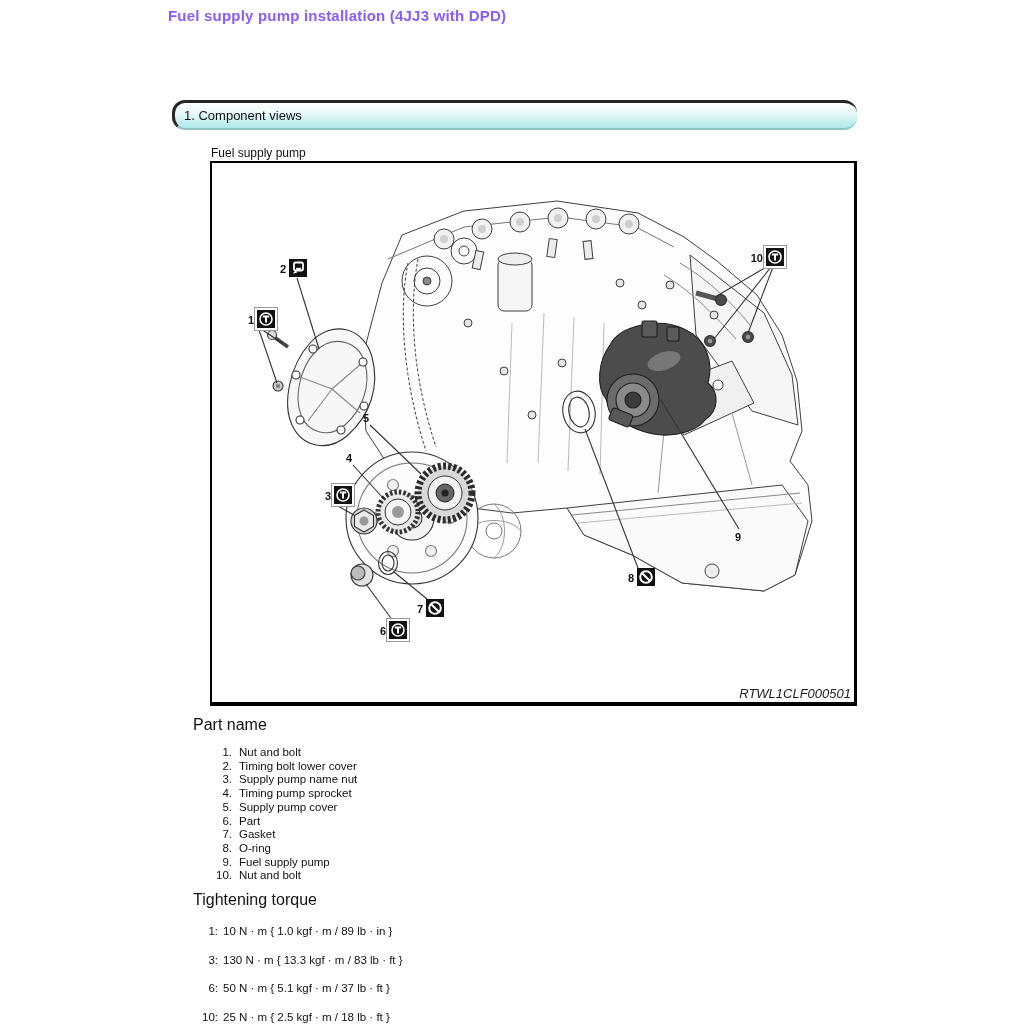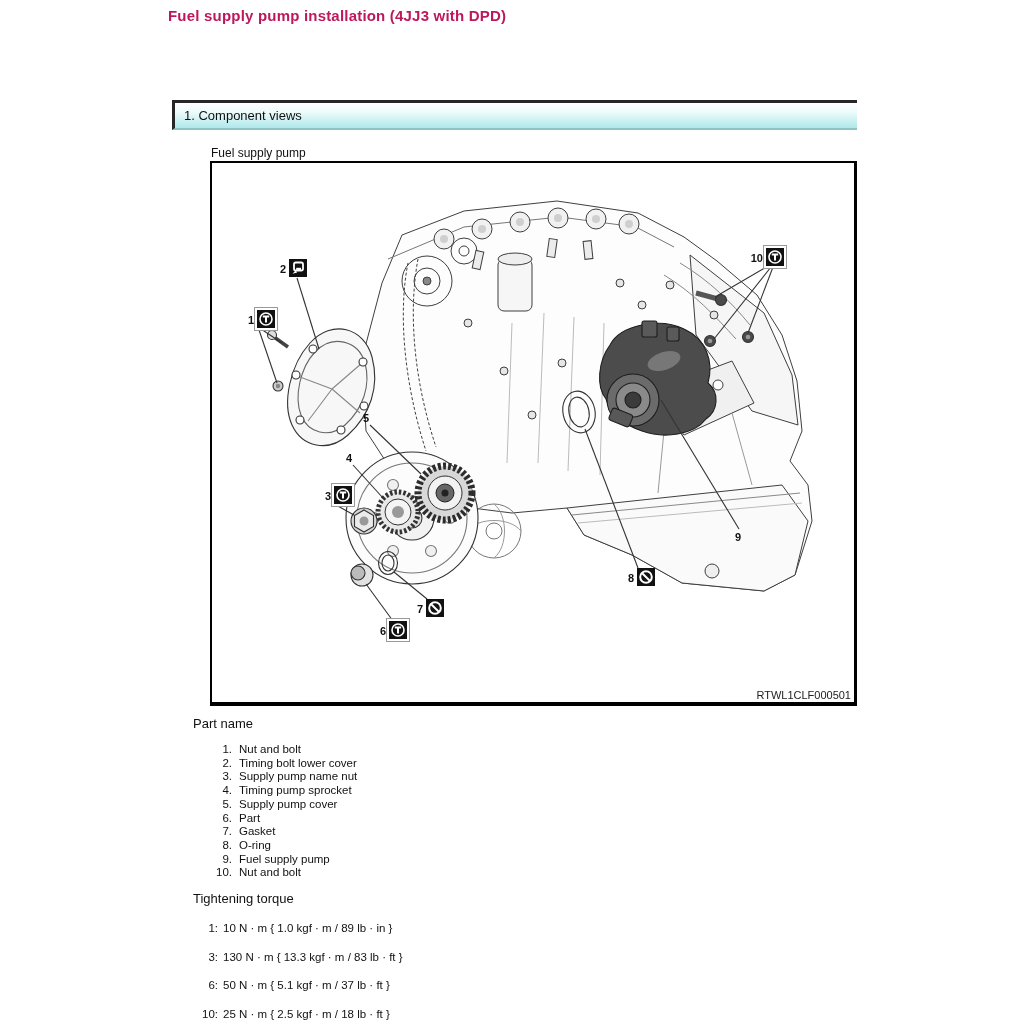--- a/index.html
+++ b/index.html
@@ -1,36 +1,36 @@
 <!DOCTYPE html>
 <html><head>
 <meta charset="utf-8">
 <style>
   * { margin:0; padding:0; }
   html,body { width:1024px; height:1024px; background:#ffffff;
     font-family:"Liberation Sans", sans-serif; color:#1a1a1a; position:relative; }
 
   .page-title { position:absolute; left:168px; top:7px; font-size:15px;
-    font-weight:bold; color:#be185d; letter-spacing:0.2px; }
+    font-weight:bold; color:#8b5cf6; letter-spacing:0.2px; }
 
   .section-bar { position:absolute; left:172px; top:100px; width:673px; height:25px;
     border-top:3px solid #262626; border-left:3px solid #262626;
     border-bottom:2px solid #8fc4c4;
     background:linear-gradient(180deg,#ffffff 0%,#eafafa 40%,#aee8ea 100%);
-    font-size:13px; line-height:25px; padding-left:9px; color:#111; }
+    font-size:13px; line-height:25px; padding-left:9px; color:#111;border-radius:13px; }
 
   .figure-label { position:absolute; left:211px; top:146px; font-size:12px; color:#111; }
 
   .figure-box { position:absolute; left:210px; top:161px; width:642px; height:539px;
     border-style:solid; border-color:#000; border-width:2px 3px 4px 2px; background:#fff; }
   .figure-box svg { display:block; }
-  .figure-code { position:absolute; right:3px; bottom:1px; font-size:11px; color:#222; }
+  .figure-code { position:absolute; right:3px; bottom:1px; font-size:13px; color:#222;font-style:italic; }
 
   .parts-block { position:absolute; left:193px; top:716px; }
-  .block-heading { font-size:13px; color:#111; }
+  .block-heading { font-size:16px; color:#111; }
   .parts-rows { margin-top:12px; }
   .part-row { display:flex; font-size:11.5px; line-height:13.7px; color:#111; }
   .part-num { width:39px; text-align:right; padding-right:7px; }
 
   .torque-block { position:absolute; left:193px; top:891px; }
   .torque-rows { margin-top:16px; }
   .torque-row { display:flex; font-size:11.5px; line-height:12px; color:#111;
     margin-bottom:16.6px; }
   .torque-num { min-width:25px; text-align:right; padding-right:5px; }
 

